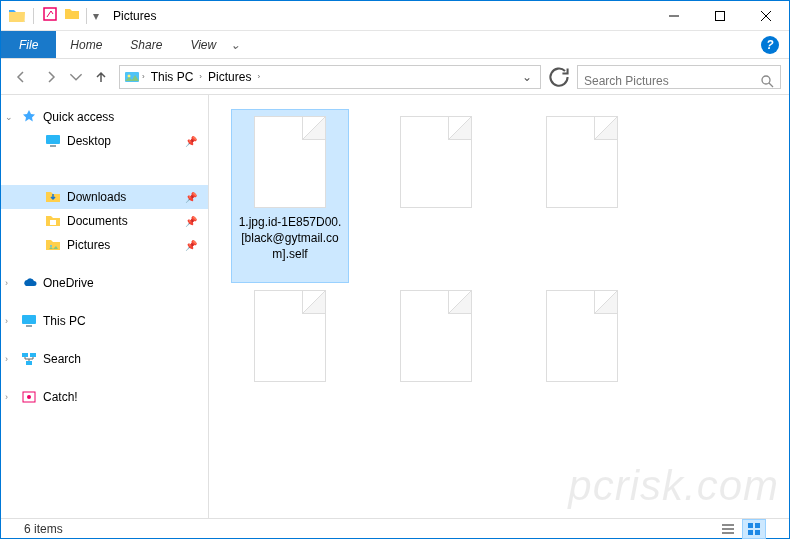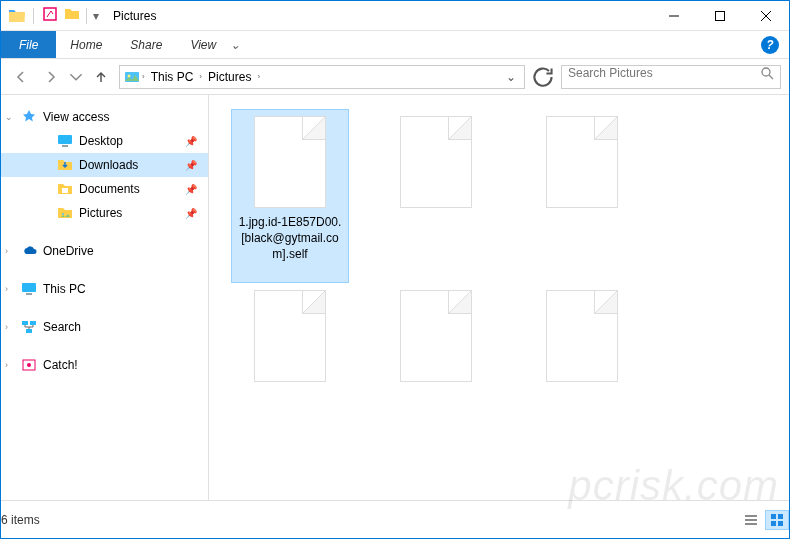--- a/index.html
+++ b/index.html
@@ -21,39 +21,39 @@
 .ribbon-help { margin-left:auto; margin-right:10px; width:18px; height:18px; border-radius:50%; background:#0078d7; color:#fff; display:flex; align-items:center; justify-content:center; font-weight:bold;}
 .ribbon-caret { margin-right:8px; color:#666; cursor:default;}
 .navbar { height:36px; border-bottom:1px solid #e0e0e0; display:flex; align-items:center; padding:0 8px; gap:6px; }
 .nav-btn { width:24px; height:24px; display:flex; align-items:center; justify-content:center; color:#888; cursor:default; border-radius:2px;}
 .nav-btn svg{width:14px;height:14px;}
 .addr-bar { flex:1; height:24px; border:1px solid #ccc; display:flex; align-items:center; padding:0 4px; background:#fff;}
 .addr-seg { display:flex; align-items:center; padding:0 4px; cursor:default;}
 .addr-chev { color:#666; font-size:8px; padding:0 2px;}
 .addr-refresh{width:24px;height:24px;display:flex;align-items:center;justify-content:center;color:#555;cursor:default;}
 .addr-drop{width:18px;display:flex;align-items:center;justify-content:center;color:#555;cursor:default;}
-.search-box { width:220px; height:24px; border:1px solid #ccc; display:flex; align-items:flex-start; padding:0 6px; background:#fff;}
+.search-box { width:204px; height:24px; border:1px solid #ccc; display:flex; align-items:flex-end; padding:0 6px; background:#fff;}
 .search-box input { border:none; outline:none; flex:1; color:#555; font-size:12px;}
 .search-icon{color:#888;width:14px;height:14px;}
 .body { flex:1; display:flex; overflow:hidden; }
 .sidebar { width:208px; border-right:1px solid #e0e0e0; padding:10px 0; }
 .tree-item { display:flex; align-items:center; height:24px; padding-left:20px; cursor:default; gap:6px; color:#000;}
-.tree-item.indent { padding-left:56px;justify-content:space-between; }
-.tree-item.selected { background:#cce8ff;}
+.tree-item.indent { padding-left:44px;justify-content:space-between; }
+.tree-item.selected { background:#cce8ff;margin-top:32px;}
 .tree-item .exp { position:absolute; margin-left:-16px; width:10px; color:#888; font-size:9px;}
 .tree-icon{width:16px;height:16px;display:flex;align-items:center;justify-content:center;}
 .pin{margin-left:auto;margin-right:10px;color:#888;font-size:10px;}
 .tree-group { margin-bottom:14px;}
 .content { flex:1; padding:14px 14px 0 22px; display:flex; flex-wrap:wrap; align-content:flex-start; gap:0 28px; overflow:auto;}
 .file-item { width:118px; height:174px; display:flex; flex-direction:column; align-items:center; padding:6px 2px; cursor:default; border:1px solid transparent; border-radius:0;}
 .file-item.selected { background:#cce8ff; border:1px solid #99d1ff;}
 .file-thumb { width:72px; height:92px; background:#fff; border:1px solid #ddd; position:relative; margin-bottom:6px;}
 .file-thumb::before{content:'';position:absolute;top:0;right:0;width:22px;height:22px;background:linear-gradient(135deg,#fff 0%,#fff 48%,#ddd 50%,#f5f5f5 52%,#f5f5f5 100%);border-left:1px solid #ddd;border-bottom:1px solid #ddd;}
 .file-label { text-align:center; font-size:12px; color:#000; line-height:1.35; word-break:break-all; padding:0 2px;}
-.statusbar { height:38px; border-top:1px solid #e0e0e0; display:flex; align-items:center; padding:0 0; background:#fff; font-size:12px; color:#333;}
+.statusbar { height:20px; border-top:1px solid #e0e0e0; display:flex; align-items:center; padding:0 23px; background:#fff; font-size:12px; color:#333;}
 .status-views{margin-left:auto;display:flex;gap:2px;}
 .view-btn{width:24px;height:20px;display:flex;align-items:center;justify-content:center;border:1px solid transparent;cursor:default;}
 .view-btn.active{background:#cce8ff;border:1px solid #99d1ff;}
 .view-btn svg{width:14px;height:14px;}
 .watermark{position:absolute;right:10px;bottom:28px;color:rgba(0,0,0,0.08);font-size:42px;font-weight:300;font-style:italic;pointer-events:none;letter-spacing:1px;}
 </style>
 </head>
 <body>
 
 <div class="window">
@@ -163,21 +163,21 @@
   <div class="body">
     <div class="sidebar">
       <div class="tree-group">
         <div class="tree-item">
           <span class="exp">⌄</span>
           <span class="tree-icon">
               <svg viewBox="0 0 16 16">
                 <path fill="#40a9ff" d="M8 1l2 4 4 .5-3 3 .8 4L8 10l-3.8 2.5L5 8.5 2 5.5 6 5z"></path>
               </svg>
             </span>
-          <span>View access</span>
+          <span>Quick access</span>
         </div>
         <div id="qa-items">
             <div class="tree-item indent">
               <span class="tree-icon">
                 <svg viewBox="0 0 16 16">
                   <rect x="1" y="2" width="14" height="9" fill="#29b6f6" rx="1"></rect>
                   <rect x="5" y="12" width="6" height="2" fill="#90a4ae"></rect>
                 </svg>
               </span>
               <span>Desktop</span>

